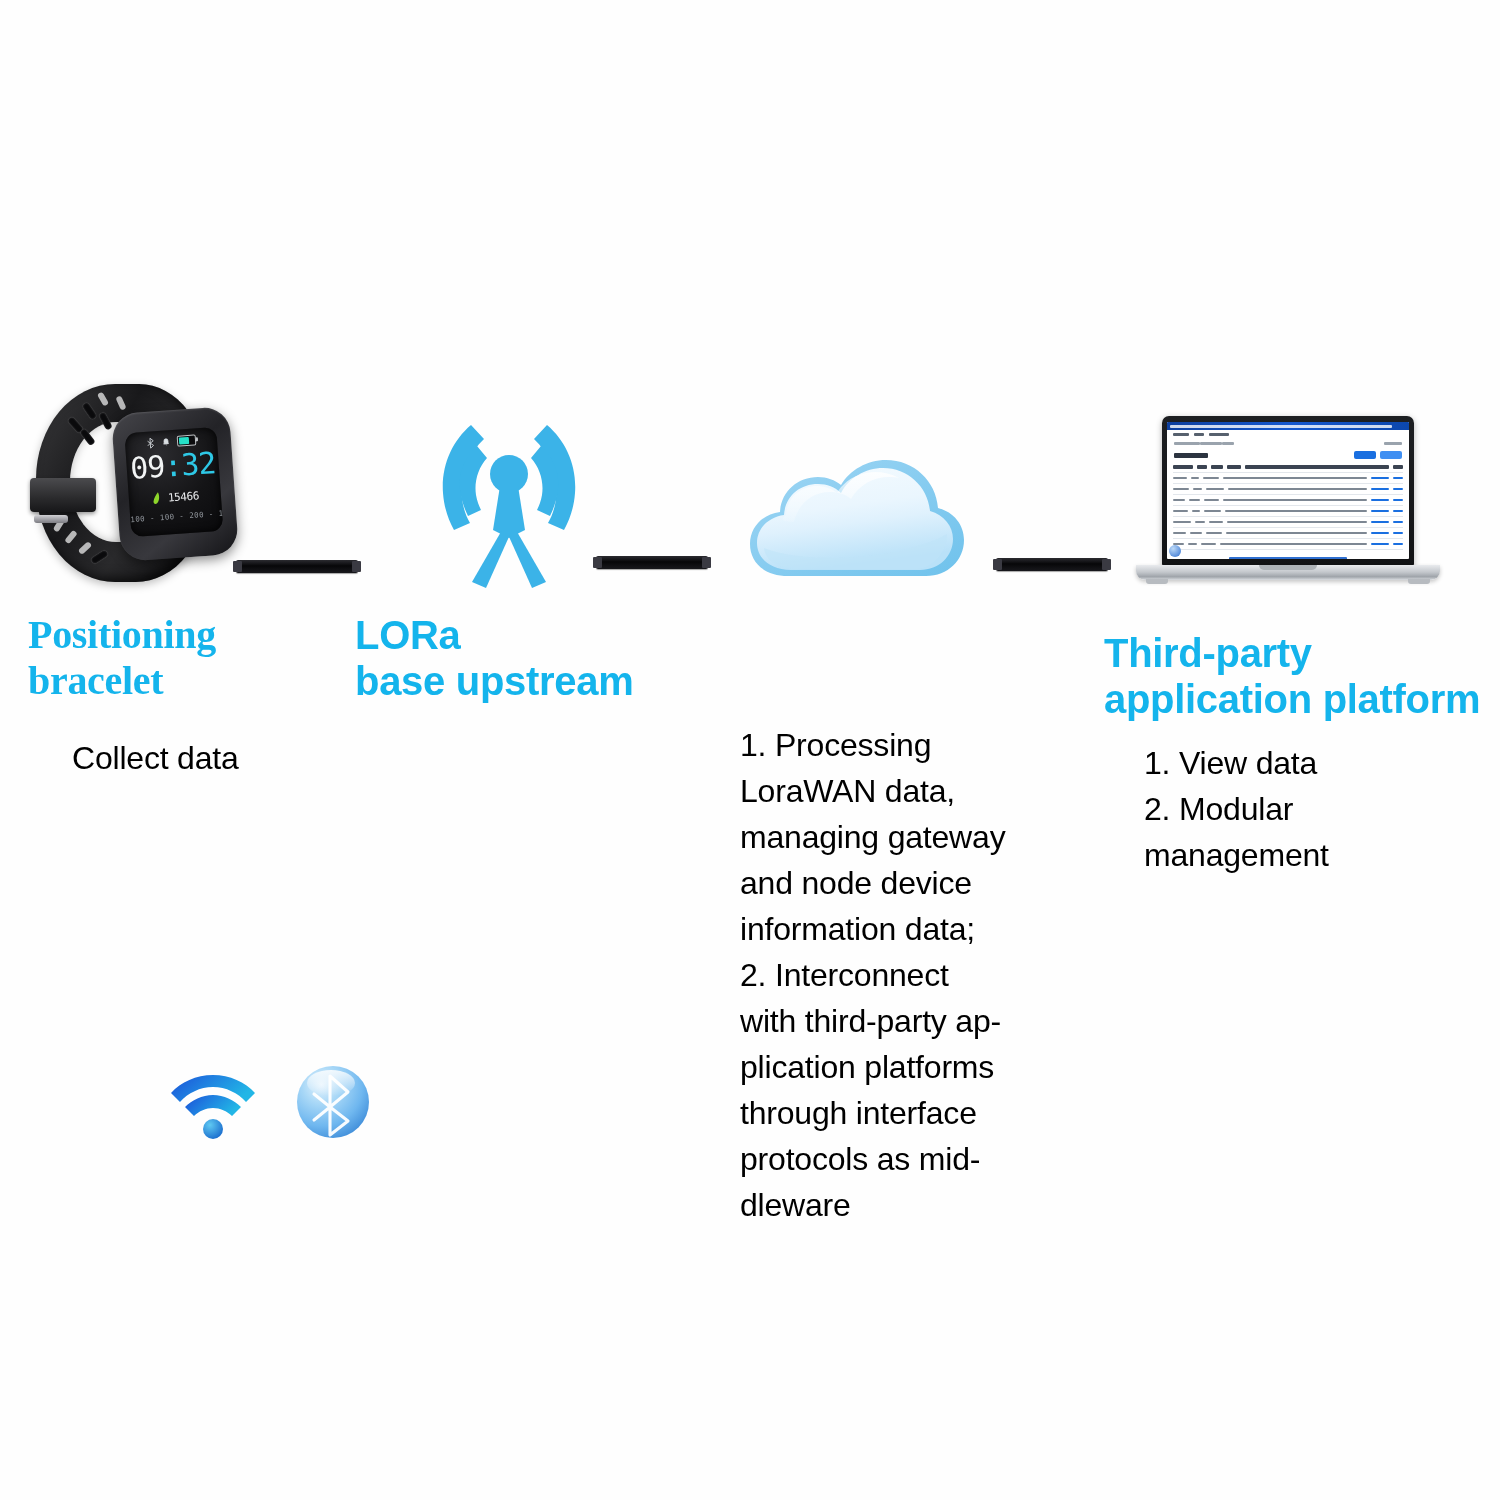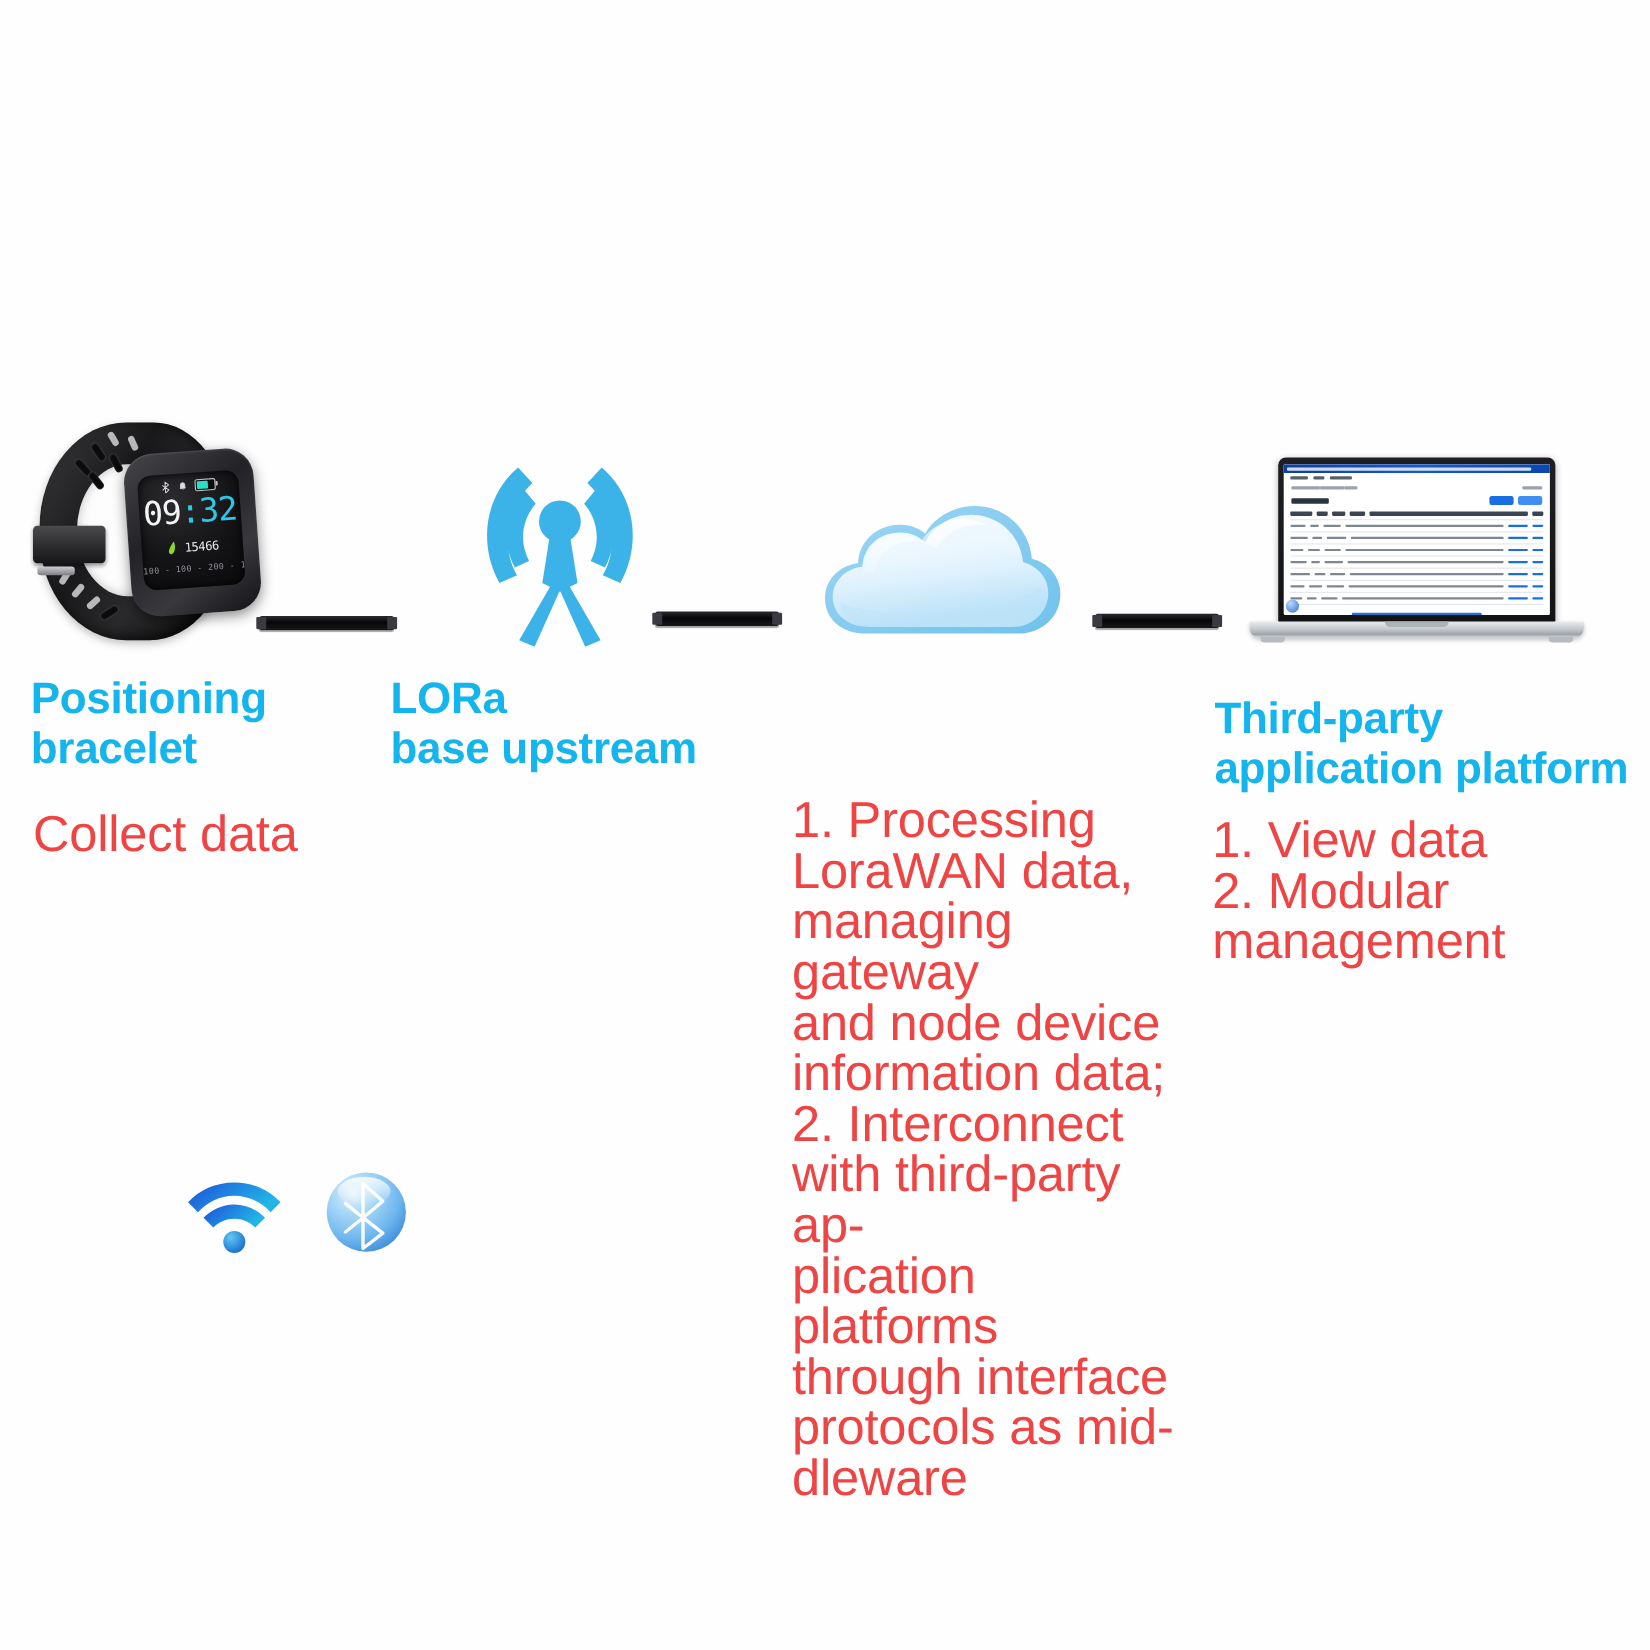--- a/index.html
+++ b/index.html
@@ -28,38 +28,39 @@
     position: absolute;
     color: #14b4ec;
     font-weight: bold;
     font-size: 40px;
     line-height: 46px;
     letter-spacing: -0.3px;
     white-space: pre-line;
   }
   .col-body {
     position: absolute;
-    color: #ef4444;
-    font-size: 46px;
+    color: #000000;
+    font-size: 32px;
     line-height: 46px;
     letter-spacing: -0.2px;
     white-space: pre-line;
-  }
-
-  
-  #heading-1 { left: 28px;  top: 612px; width: 320px; }
+    margin-left: 42px;
+  }
+
+  
+  #heading-1 { left: 28px;  top: 612px; width: 320px; font-family: Liberation Serif, serif; }
   #body-1    { left: 30px;  top: 735px; width: 320px; }
 
   
   #heading-2 { left: 355px; top: 612px; width: 330px; }
   #body-2    { left: 352px; top: 722px; width: 350px; }
 
   
   #heading-3 { left: 722px; top: 612px; width: 360px; }
-  #body-3    { left: 720px; top: 722px; width: 352px; }
+  #body-3    { left: 698px; top: 722px; width: 352px; }
 
   
   #heading-4 { left: 1104px; top: 630px; width: 400px; }
   #body-4    { left: 1102px; top: 740px; width: 390px; }
 
   
   #wireless-group {
     position: absolute;
     left: 60px;
     top: 1055px;

